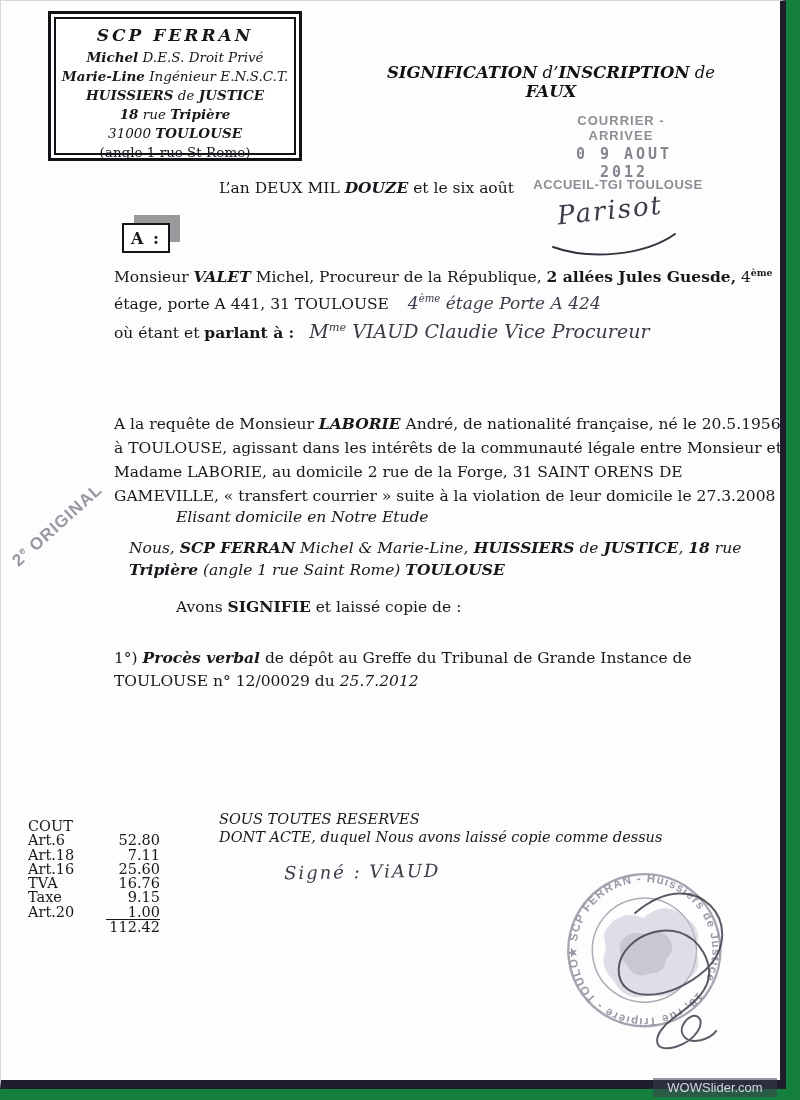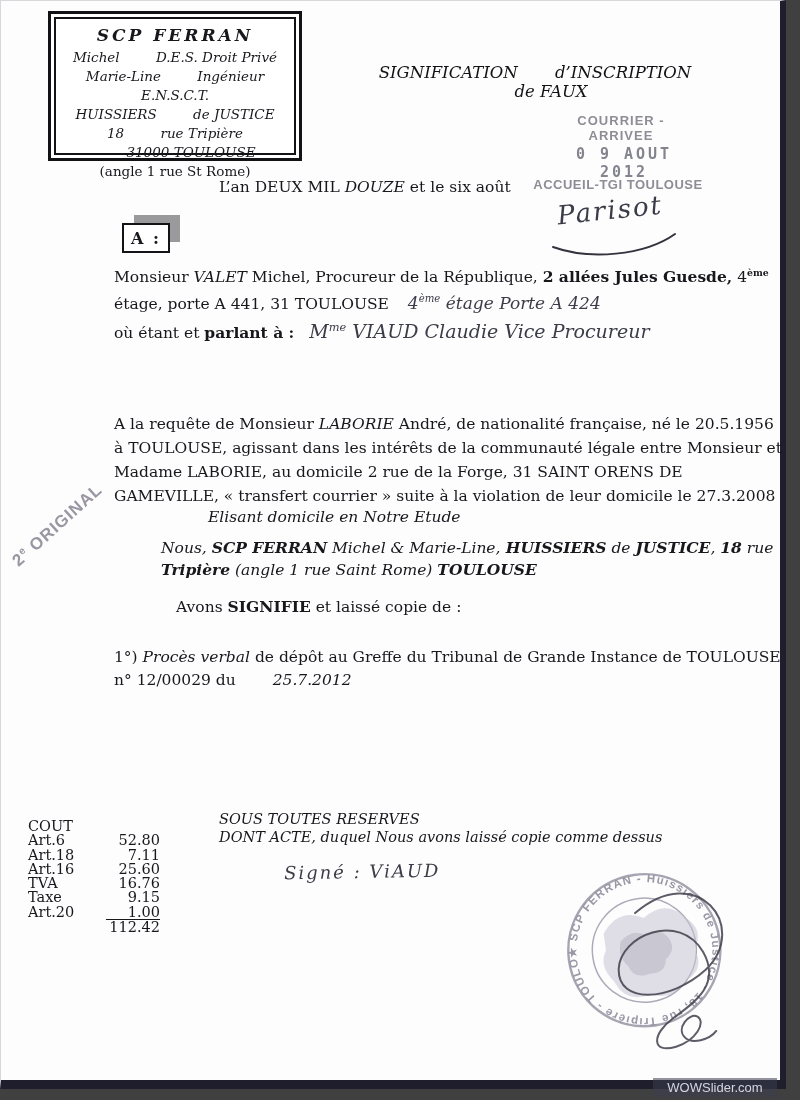--- a/index.html
+++ b/index.html
@@ -1,25 +1,25 @@
 <!DOCTYPE html>
 <html><head>
 <meta charset="utf-8">
 <style>
   html,body{margin:0;padding:0;}
   body{background:#b9bed4;font-family:"DejaVu Serif",serif;}
-  .page{position:relative;width:800px;height:1100px;background:#404040;overflow:hidden;}
+  .page{position:relative;width:800px;height:1100px;background:#15803d;overflow:hidden;}
   .sheet{position:absolute;left:0;top:0;width:786px;height:1089px;background:#fdfdfe;
          border-top:1px solid #d8d8dc;border-left:1px solid #d8d8dc;
          border-right:6px solid #1e1e2d;border-bottom:9px solid #1e1e2d;box-sizing:border-box;}
   .abs{position:absolute;}
   .serif{font-family:"DejaVu Serif",serif;color:#17171c;}
   .b{font-weight:bold;}
-  .i{font-style:italic;padding-left:32px;}
-  .bi{font-weight:normal;font-style:italic;text-align:center;}
+  .i{font-style:italic;}
+  .bi{font-weight:bold;font-style:italic;text-align:center;}
   sup{font-size:0.6em;}
   
   .lh-outer{left:47px;top:10px;width:254px;height:150px;border:3px solid #121216;background:#fff;box-sizing:border-box;}
   .lh-inner{position:absolute;left:3px;top:3px;right:3px;bottom:3px;border:2px solid #121216;
             text-align:center;padding-top:6px;box-sizing:border-box;}
   .lh-name{font-size:17px;font-weight:bold;font-style:italic;letter-spacing:3px;margin-bottom:3px;}
   .lh-line{font-size:13.5px;line-height:19px;}
   
   .title{left:375px;top:62px;width:350px;text-align:center;font-size:16.5px;font-style:italic;color:#121215;}
   

